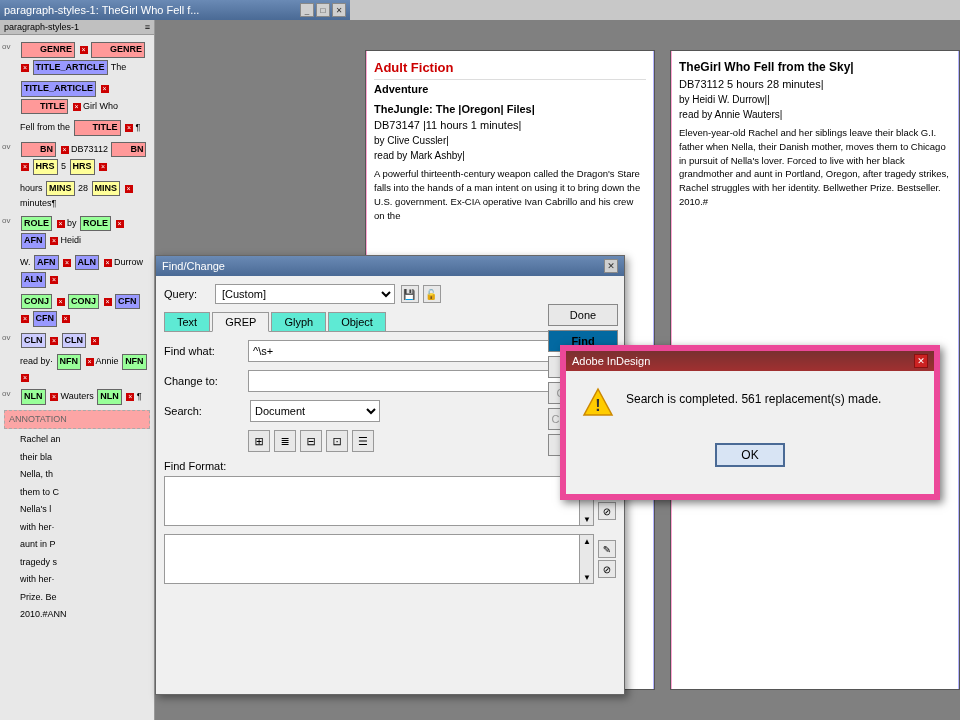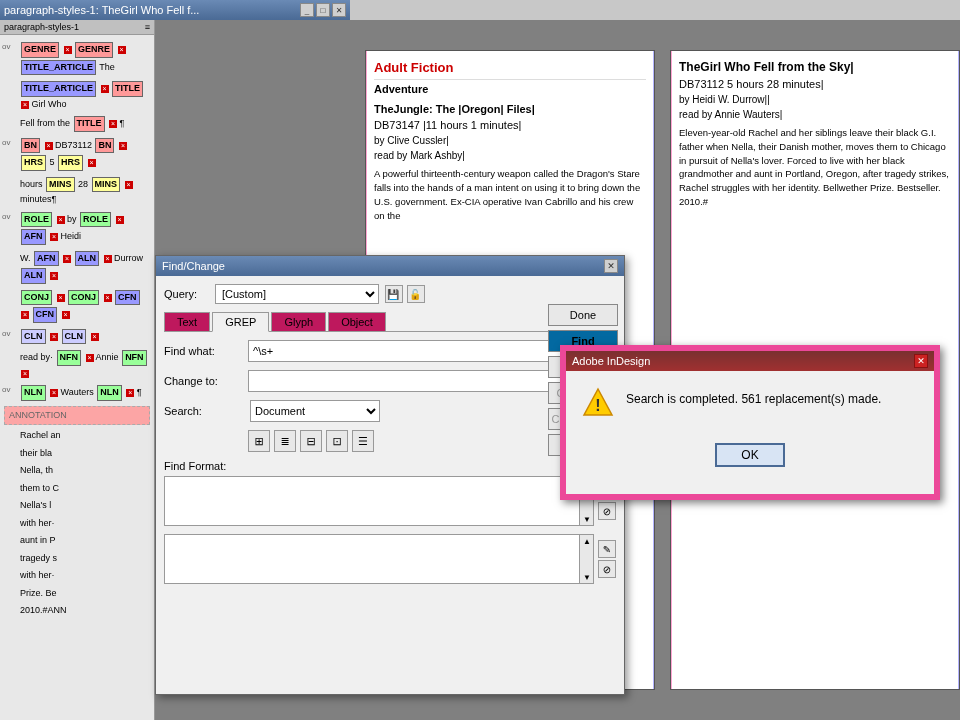--- a/index.html
+++ b/index.html
@@ -110,21 +110,21 @@
     }
     .tag-box {
       display: inline-block;
       padding: 0 2px;
       font-size: 9px;
       font-weight: bold;
       border: 1px solid #666;
       margin: 1px;
       color: #000;
     }
-    .tag-box.red { background: #ff9999; }
+    .tag-box.red { background: #ff9999; padding-left: 18px; }
     .tag-box.blue { background: #9999ff; }
     .tag-box.green { background: #99ff99; }
     .tag-box.yellow { background: #ffff99; }
     .tag-x {
       display: inline-block;
       width: 8px;
       height: 8px;
       background: #cc0000;
       color: white;
       font-size: 7px;
@@ -171,21 +171,21 @@
       display: flex;
       align-items: center;
       margin-bottom: 8px;
       gap: 6px;
     }
     .query-label {
       font-size: 11px;
       width: 45px;
     }
     .query-select {
-      width: 164px;
+      width: 180px;
       height: 20px;
       font-size: 11px;
       border: 1px solid #999;
       background: white;
       padding: 0 2px;
     }
     .query-icons {
       display: flex;
       gap: 4px;
     }
@@ -203,21 +203,21 @@
 
     .tabs-row {
       display: flex;
       border-bottom: 1px solid #999;
       margin-bottom: 8px;
     }
     .tab-btn {
       padding: 3px 12px;
       font-size: 11px;
       border: 1px solid #999;
-      background: #be185d;
+      background: #5eead4;
       cursor: pointer;
       border-bottom: none;
       margin-right: 2px;
     }
     .tab-btn.active {
       background: #f0f0f0;
       border-bottom: 1px solid #f0f0f0;
       margin-bottom: -1px;
       z-index: 1;
     }

